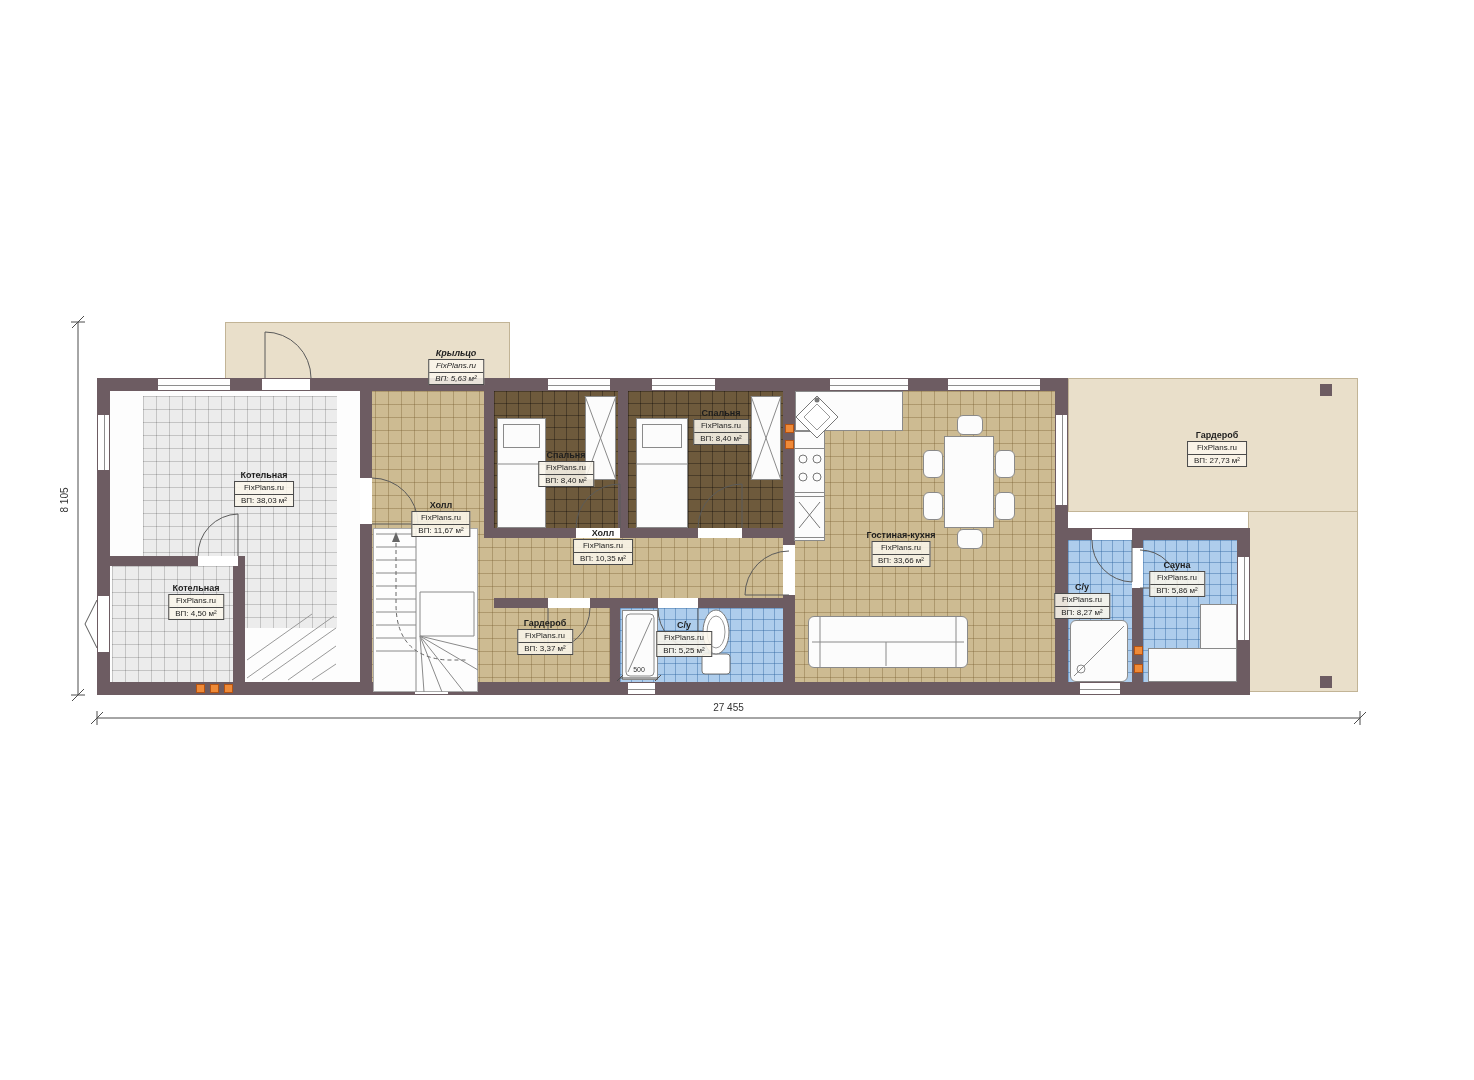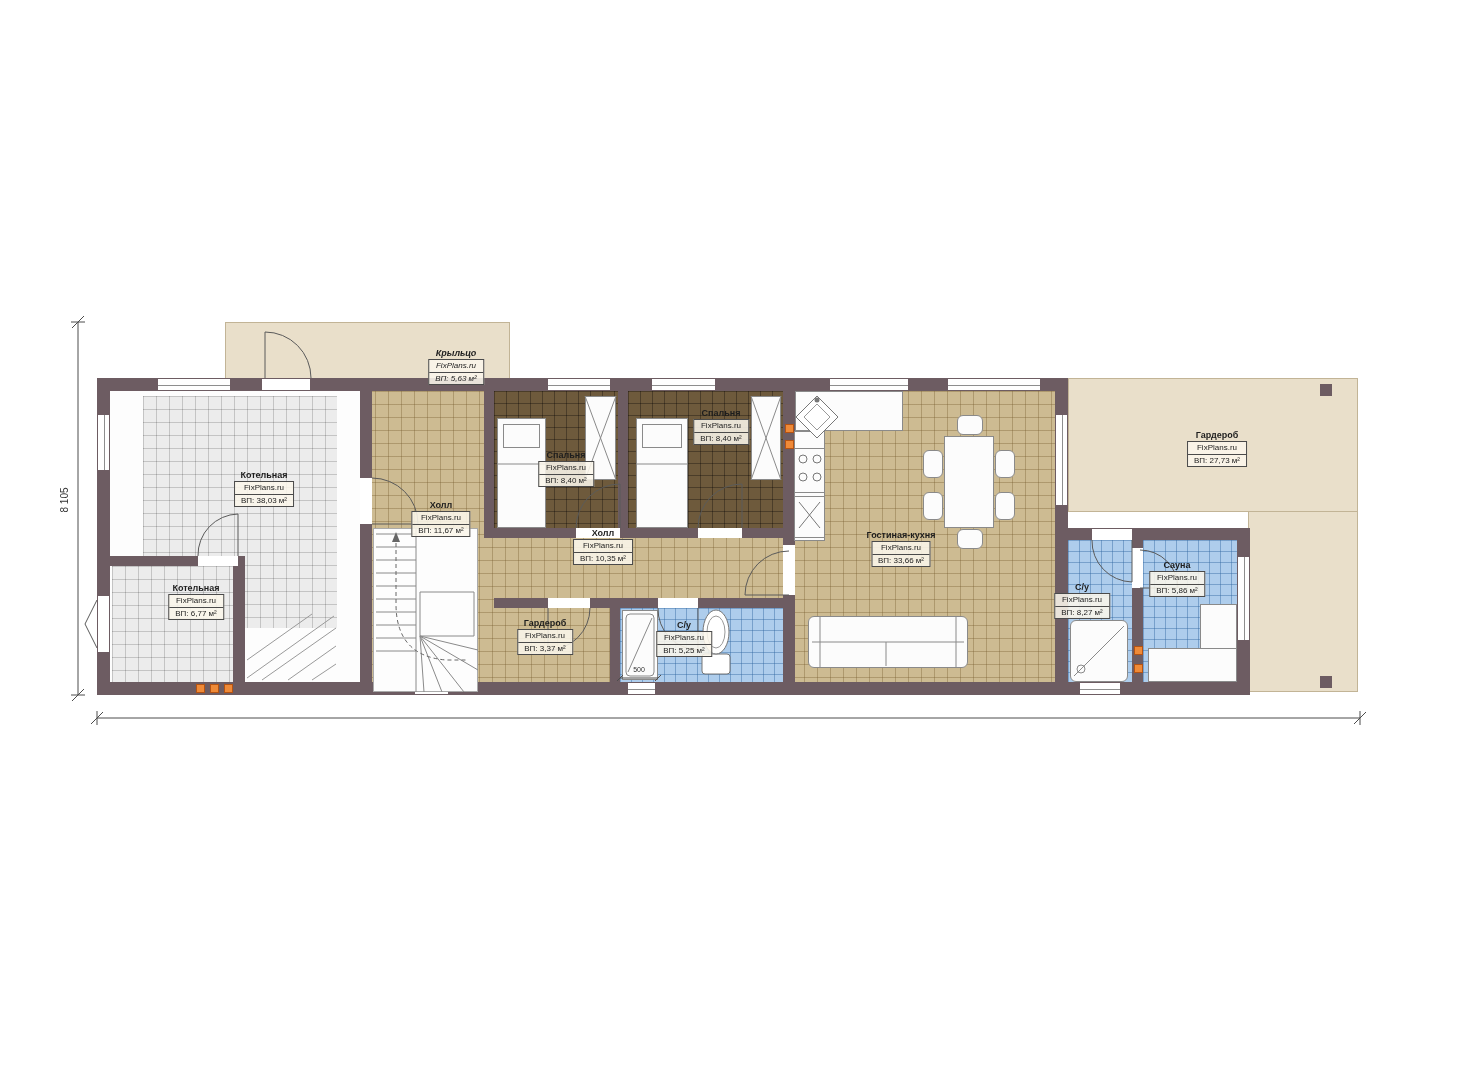--- a/index.html
+++ b/index.html
@@ -222,21 +222,21 @@
     <div class="rarea">ВП: 5,63 м²</div></div>
   </div>
   <div class="rlabel" style="left:264px;top:470px;">
     <div class="rname">Котельная</div>
     <div class="rbox"><div class="rbrand">FixPlans.ru</div>
     <div class="rarea">ВП: 38,03 м²</div></div>
   </div>
   <div class="rlabel" style="left:196px;top:583px;">
     <div class="rname">Котельная</div>
     <div class="rbox"><div class="rbrand">FixPlans.ru</div>
-    <div class="rarea">ВП: 6,77 м²</div></div>
+    <div class="rarea">ВП: 4,50 м²</div></div>
   </div>
   <div class="rlabel" style="left:441px;top:500px;">
     <div class="rname">Холл</div>
     <div class="rbox"><div class="rbrand">FixPlans.ru</div>
     <div class="rarea">ВП: 11,67 м²</div></div>
   </div>
   <div class="rlabel" style="left:566px;top:450px;">
     <div class="rname">Спальня</div>
     <div class="rbox"><div class="rbrand">FixPlans.ru</div>
     <div class="rarea">ВП: 8,40 м²</div></div>
@@ -275,16 +275,17 @@
     <div class="rname">Сауна</div>
     <div class="rbox"><div class="rbrand">FixPlans.ru</div>
     <div class="rarea">ВП: 5,86 м²</div></div>
   </div>
   <div class="rlabel" style="left:1217px;top:430px;">
     <div class="rname">Гардероб</div>
     <div class="rbox"><div class="rbrand">FixPlans.ru</div>
     <div class="rarea">ВП: 27,73 м²</div></div>
   </div>
 
+  <div class="dimlabel" style="left:97px;top:702px;width:1263px;text-align:center;">27 455</div>
   <div class="dimlabel" style="left:64px;top:500px;transform:translate(-50%,-50%) rotate(-90deg);">8 105</div>
   <div class="dimsmall" style="left:639px;top:666px;">500</div>
 
 </div>
 
 </body></html>

